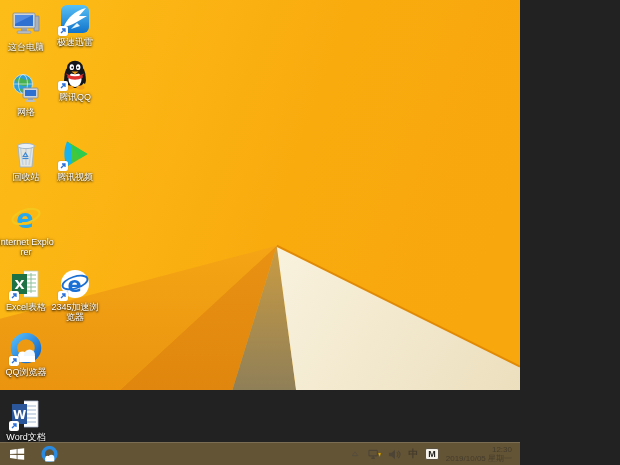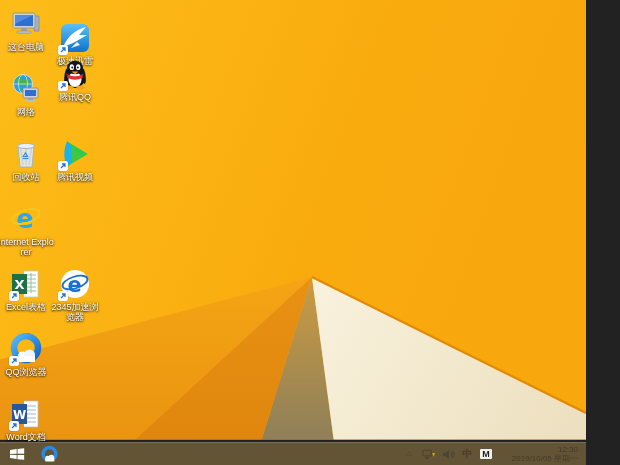--- a/index.html
+++ b/index.html
@@ -1,16 +1,16 @@
 <!DOCTYPE html>
 <html><head>
 <meta charset="utf-8">
 <style>
   html,body{margin:0;padding:0;background:#222;}
-  .screen{position:relative;width:586px;height:465px;overflow:hidden;
+  .screen{position:relative;width:520px;height:465px;overflow:hidden;
           font-family:"Liberation Sans","DejaVu Sans",sans-serif;user-select:none;}
   .wallpaper{position:absolute;inset:0;}
 
   
   .icon-cell{position:absolute;width:56px;text-align:center;cursor:pointer;}
   .icon-glyph{position:relative;width:32px;height:32px;margin:0 auto;display:block;}
   .icon-glyph svg{width:32px;height:32px;display:block;}
   .icon-label{margin-top:2px;font-size:9px;line-height:10px;color:#fff;
               text-shadow:0 1px 2px rgba(0,0,0,.85),0 0 3px rgba(0,0,0,.6);
               word-break:break-all;}
@@ -25,21 +25,21 @@
            display:flex;align-items:center;}
   .start-button{width:34px;height:22px;display:flex;align-items:center;justify-content:center;cursor:pointer;}
   .start-button svg{width:15px;height:12px;}
   .task-pinned{width:30px;height:22px;display:flex;align-items:center;justify-content:center;cursor:pointer;}
   .task-pinned svg{width:17px;height:17px;}
   .tray{margin-left:auto;display:flex;align-items:center;gap:7px;padding-right:6px;height:100%;}
   .tray-glyph{display:flex;align-items:center;justify-content:center;width:13px;height:14px;cursor:pointer;}
   .ime-lang{font-size:10px;font-weight:bold;color:#453c2c;cursor:pointer;}
   .ime-mode{font-size:9px;font-weight:bold;color:#222;background:#f6f3ec;
             border:1px solid #5c5244;border-radius:2px;padding:0 2px;line-height:10px;cursor:pointer;}
-  .clock{margin-left:12px;text-align:right;color:#443c2c;font-size:8px;line-height:9px;cursor:pointer;
+  .clock{margin-left:0;text-align:right;color:#443c2c;font-size:8px;line-height:9px;cursor:pointer;
          padding-right:2px;}
 </style>
 </head>
 <body>
 
 <div class="screen">
 
   <svg class="wallpaper" viewBox="0 0 620 465" preserveAspectRatio="none">
     <defs>
       <linearGradient id="gBase" x1="0" y1="0" x2="620" y2="230" gradientUnits="userSpaceOnUse">
@@ -79,21 +79,21 @@
         <rect x="3" y="5" width="22" height="15" rx="1.2" fill="#cdd3da" stroke="#848b94" stroke-width=".8"></rect>
         <rect x="5" y="7" width="18" height="11" fill="#2e6fd2"></rect>
         <path d="M5 7 L23 7 L5 16 Z" fill="#5b93e6" opacity=".8"></path>
         <rect x="11" y="20" width="6" height="3" fill="#9aa1a9"></rect>
         <rect x="7" y="23" width="14" height="2.4" rx="1" fill="#b9bfc6" stroke="#848b94" stroke-width=".5"></rect>
       </svg>
     </span>
     <div class="icon-label">这台电脑</div>
   </div>
 
-  <div class="icon-cell" style="left:47px;top:22px">
+  <div class="icon-cell" style="left:47px;top:3px">
     <span class="icon-glyph">
       <svg viewBox="0 0 32 32">
         <defs>
             <linearGradient id="xl" x1="0" y1="0" x2="0" y2="1">
           <stop offset="0" stop-color="#59c0f5"></stop>
               <stop offset="1" stop-color="#1173cc"></stop>
             </linearGradient>
           </defs>
         <rect x="2" y="2" width="28" height="28" rx="6" fill="url(#xl)"></rect>
         <path d="M5 23 C9 15 15 8 27 5 L20 13 L28 13 L16 20 C12 22.5 8 23.5 5 23 Z" fill="#fff"></path>

